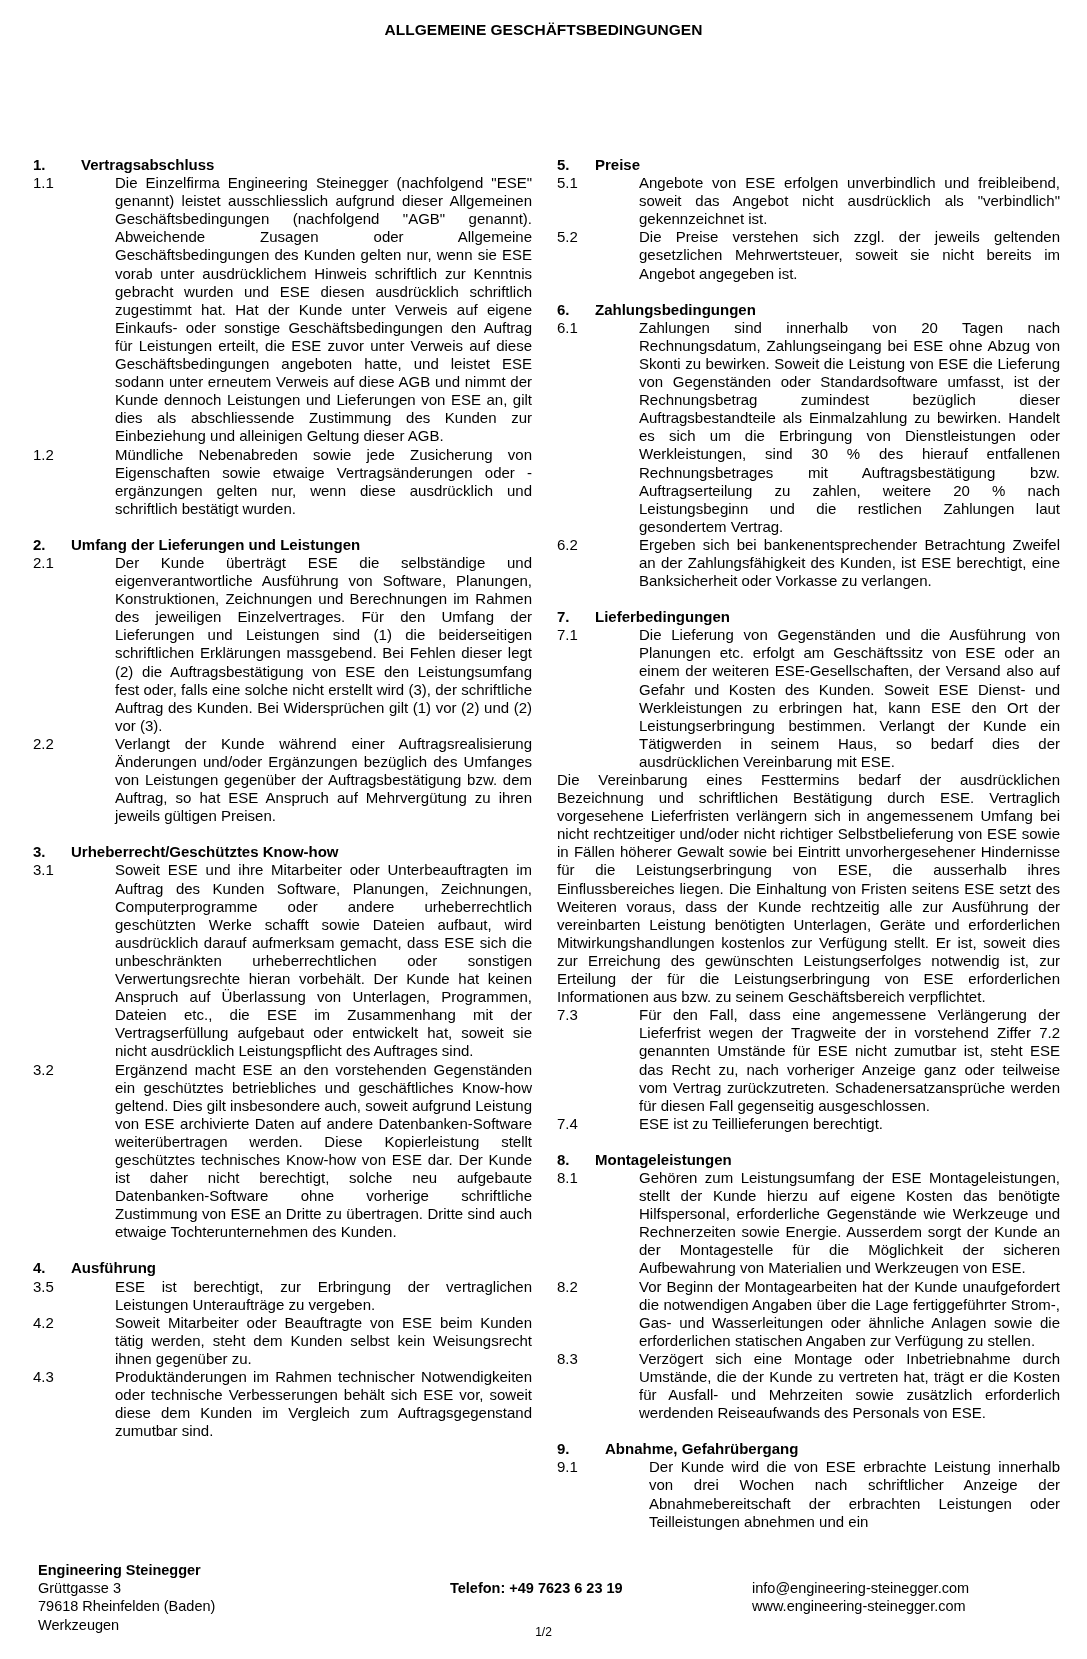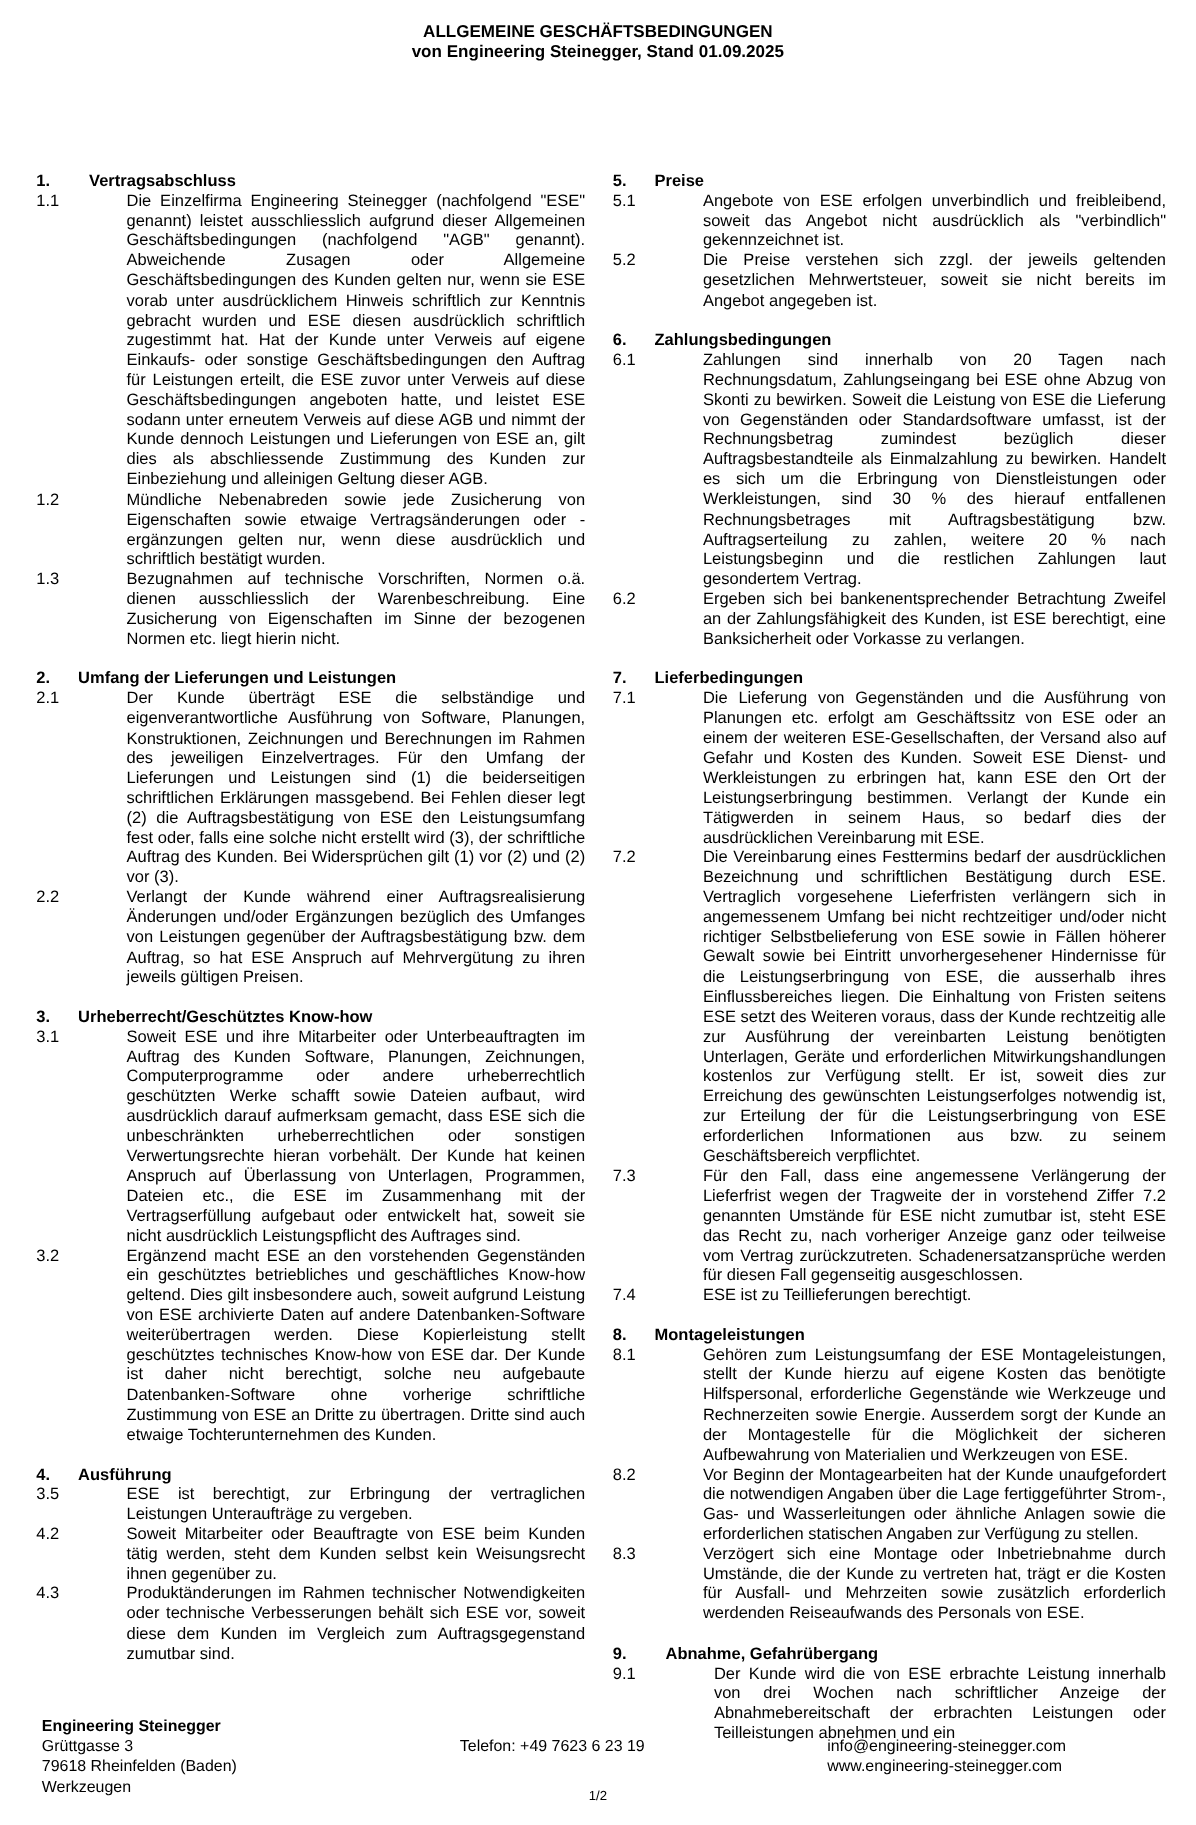--- a/index.html
+++ b/index.html
@@ -13,51 +13,46 @@
   .section { margin-bottom: 18px; }
   .sec-head { display: flex; font-weight: bold; }
   .sec-num { width: 38px; flex: none; }
   .sec-head.wide .sec-num { width: 48px; }
   .clause { display: flex; gap: 44px; }
   .cl-num { width: 38px; flex: none; }
   .clause.wide .cl-num { width: 48px; }
   .cl-text { flex: 1; text-align: justify; }
   .footer { position: absolute; top: 1561px; left: 38px; width: 1020px; font-size: 14.5px; line-height: 18.2px; }
   .f-left { position: absolute; left: 0; top: 0; width: 360px; }
-  .f-mid { position: absolute; left: 380px; top: 18px; }
+  .f-mid { position: absolute; left: 412px; top: 18px; font-weight: bold; }
   .f-right { position: absolute; left: 714px; top: 18px; }
   .f-company { font-weight: bold; }
   .page-num { position: absolute; top: 1625px; left: 0; width: 1087px; text-align: center; font-size: 12px; }
 </style>
 </head>
 <body>
 
 <div class="title">
   <div>ALLGEMEINE GESCHÄFTSBEDINGUNGEN</div>
-  <div>von Engineering Steinegger, Stand 01.09.2025</div>
 </div>
 
 <div class="col left">
   <div class="section">
     <div class="sec-head wide">
       <span class="sec-num">1.</span>
       <span>Vertragsabschluss</span>
     </div>
     <div class="clause">
         <span class="cl-num">1.1</span>
         <span class="cl-text">Die Einzelfirma Engineering Steinegger (nachfolgend "ESE" genannt) leistet ausschliesslich aufgrund dieser Allgemeinen Geschäftsbedingungen (nachfolgend "AGB" genannt). Abweichende Zusagen oder Allgemeine Geschäftsbedingungen des Kunden gelten nur, wenn sie ESE vorab unter ausdrücklichem Hinweis schriftlich zur Kenntnis gebracht wurden und ESE diesen ausdrücklich schriftlich zugestimmt hat. Hat der Kunde unter Verweis auf eigene Einkaufs- oder sonstige Geschäftsbedingungen den Auftrag für Leistungen erteilt, die ESE zuvor unter Verweis auf diese Geschäftsbedingungen angeboten hatte, und leistet ESE sodann unter erneutem Verweis auf diese AGB und nimmt der Kunde dennoch Leistungen und Lieferungen von ESE an, gilt dies als abschliessende Zustimmung des Kunden zur Einbeziehung und alleinigen Geltung dieser AGB.</span>
       </div>
     <div class="clause">
         <span class="cl-num">1.2</span>
         <span class="cl-text">Mündliche Nebenabreden sowie jede Zusicherung von Eigenschaften sowie etwaige Vertragsänderungen oder -ergänzungen gelten nur, wenn diese ausdrücklich und schriftlich bestätigt wurden.</span>
       </div>
-    <div class="clause">
-        <span class="cl-num">1.3</span>
-        <span class="cl-text">Bezugnahmen auf technische Vorschriften, Normen o.ä. dienen ausschliesslich der Warenbeschreibung. Eine Zusicherung von Eigenschaften im Sinne der bezogenen Normen etc. liegt hierin nicht.</span>
-      </div>
   </div>
 
   <div class="section">
     <div class="sec-head">
       <span class="sec-num">2.</span>
       <span>Umfang der Lieferungen und Leistungen</span>
     </div>
     <div class="clause">
         <span class="cl-num">2.1</span>
         <span class="cl-text">Der Kunde überträgt ESE die selbständige und eigenverantwortliche Ausführung von Software, Planungen, Konstruktionen, Zeichnungen und Berechnungen im Rahmen des jeweiligen Einzelvertrages. Für den Umfang der Lieferungen und Leistungen sind (1) die beiderseitigen schriftlichen Erklärungen massgebend. Bei Fehlen dieser legt (2) die Auftragsbestätigung von ESE den Leistungsumfang fest oder, falls eine solche nicht erstellt wird (3), der schriftliche Auftrag des Kunden. Bei Widersprüchen gilt (1) vor (2) und (2) vor (3).</span>
@@ -137,21 +132,20 @@
   <div class="section">
     <div class="sec-head">
       <span class="sec-num">7.</span>
       <span>Lieferbedingungen</span>
     </div>
     <div class="clause">
         <span class="cl-num">7.1</span>
         <span class="cl-text">Die Lieferung von Gegenständen und die Ausführung von Planungen etc. erfolgt am Geschäftssitz von ESE oder an einem der weiteren ESE-Gesellschaften, der Versand also auf Gefahr und Kosten des Kunden. Soweit ESE Dienst- und Werkleistungen zu erbringen hat, kann ESE den Ort der Leistungserbringung bestimmen. Verlangt der Kunde ein Tätigwerden in seinem Haus, so bedarf dies der ausdrücklichen Vereinbarung mit ESE.</span>
       </div>
     <div class="clause">
-        <span class="cl-num">7.2</span>
         <span class="cl-text">Die Vereinbarung eines Festtermins bedarf der ausdrücklichen Bezeichnung und schriftlichen Bestätigung durch ESE. Vertraglich vorgesehene Lieferfristen verlängern sich in angemessenem Umfang bei nicht rechtzeitiger und/oder nicht richtiger Selbstbelieferung von ESE sowie in Fällen höherer Gewalt sowie bei Eintritt unvorhergesehener Hindernisse für die Leistungserbringung von ESE, die ausserhalb ihres Einflussbereiches liegen. Die Einhaltung von Fristen seitens ESE setzt des Weiteren voraus, dass der Kunde rechtzeitig alle zur Ausführung der vereinbarten Leistung benötigten Unterlagen, Geräte und erforderlichen Mitwirkungshandlungen kostenlos zur Verfügung stellt. Er ist, soweit dies zur Erreichung des gewünschten Leistungserfolges notwendig ist, zur Erteilung der für die Leistungserbringung von ESE erforderlichen Informationen aus bzw. zu seinem Geschäftsbereich verpflichtet.</span>
       </div>
     <div class="clause">
         <span class="cl-num">7.3</span>
         <span class="cl-text">Für den Fall, dass eine angemessene Verlängerung der Lieferfrist wegen der Tragweite der in vorstehend Ziffer 7.2 genannten Umstände für ESE nicht zumutbar ist, steht ESE das Recht zu, nach vorheriger Anzeige ganz oder teilweise vom Vertrag zurückzutreten. Schadenersatzansprüche werden für diesen Fall gegenseitig ausgeschlossen.</span>
       </div>
     <div class="clause">
         <span class="cl-num">7.4</span>
         <span class="cl-text">ESE ist zu Teillieferungen berechtigt.</span>
       </div>

